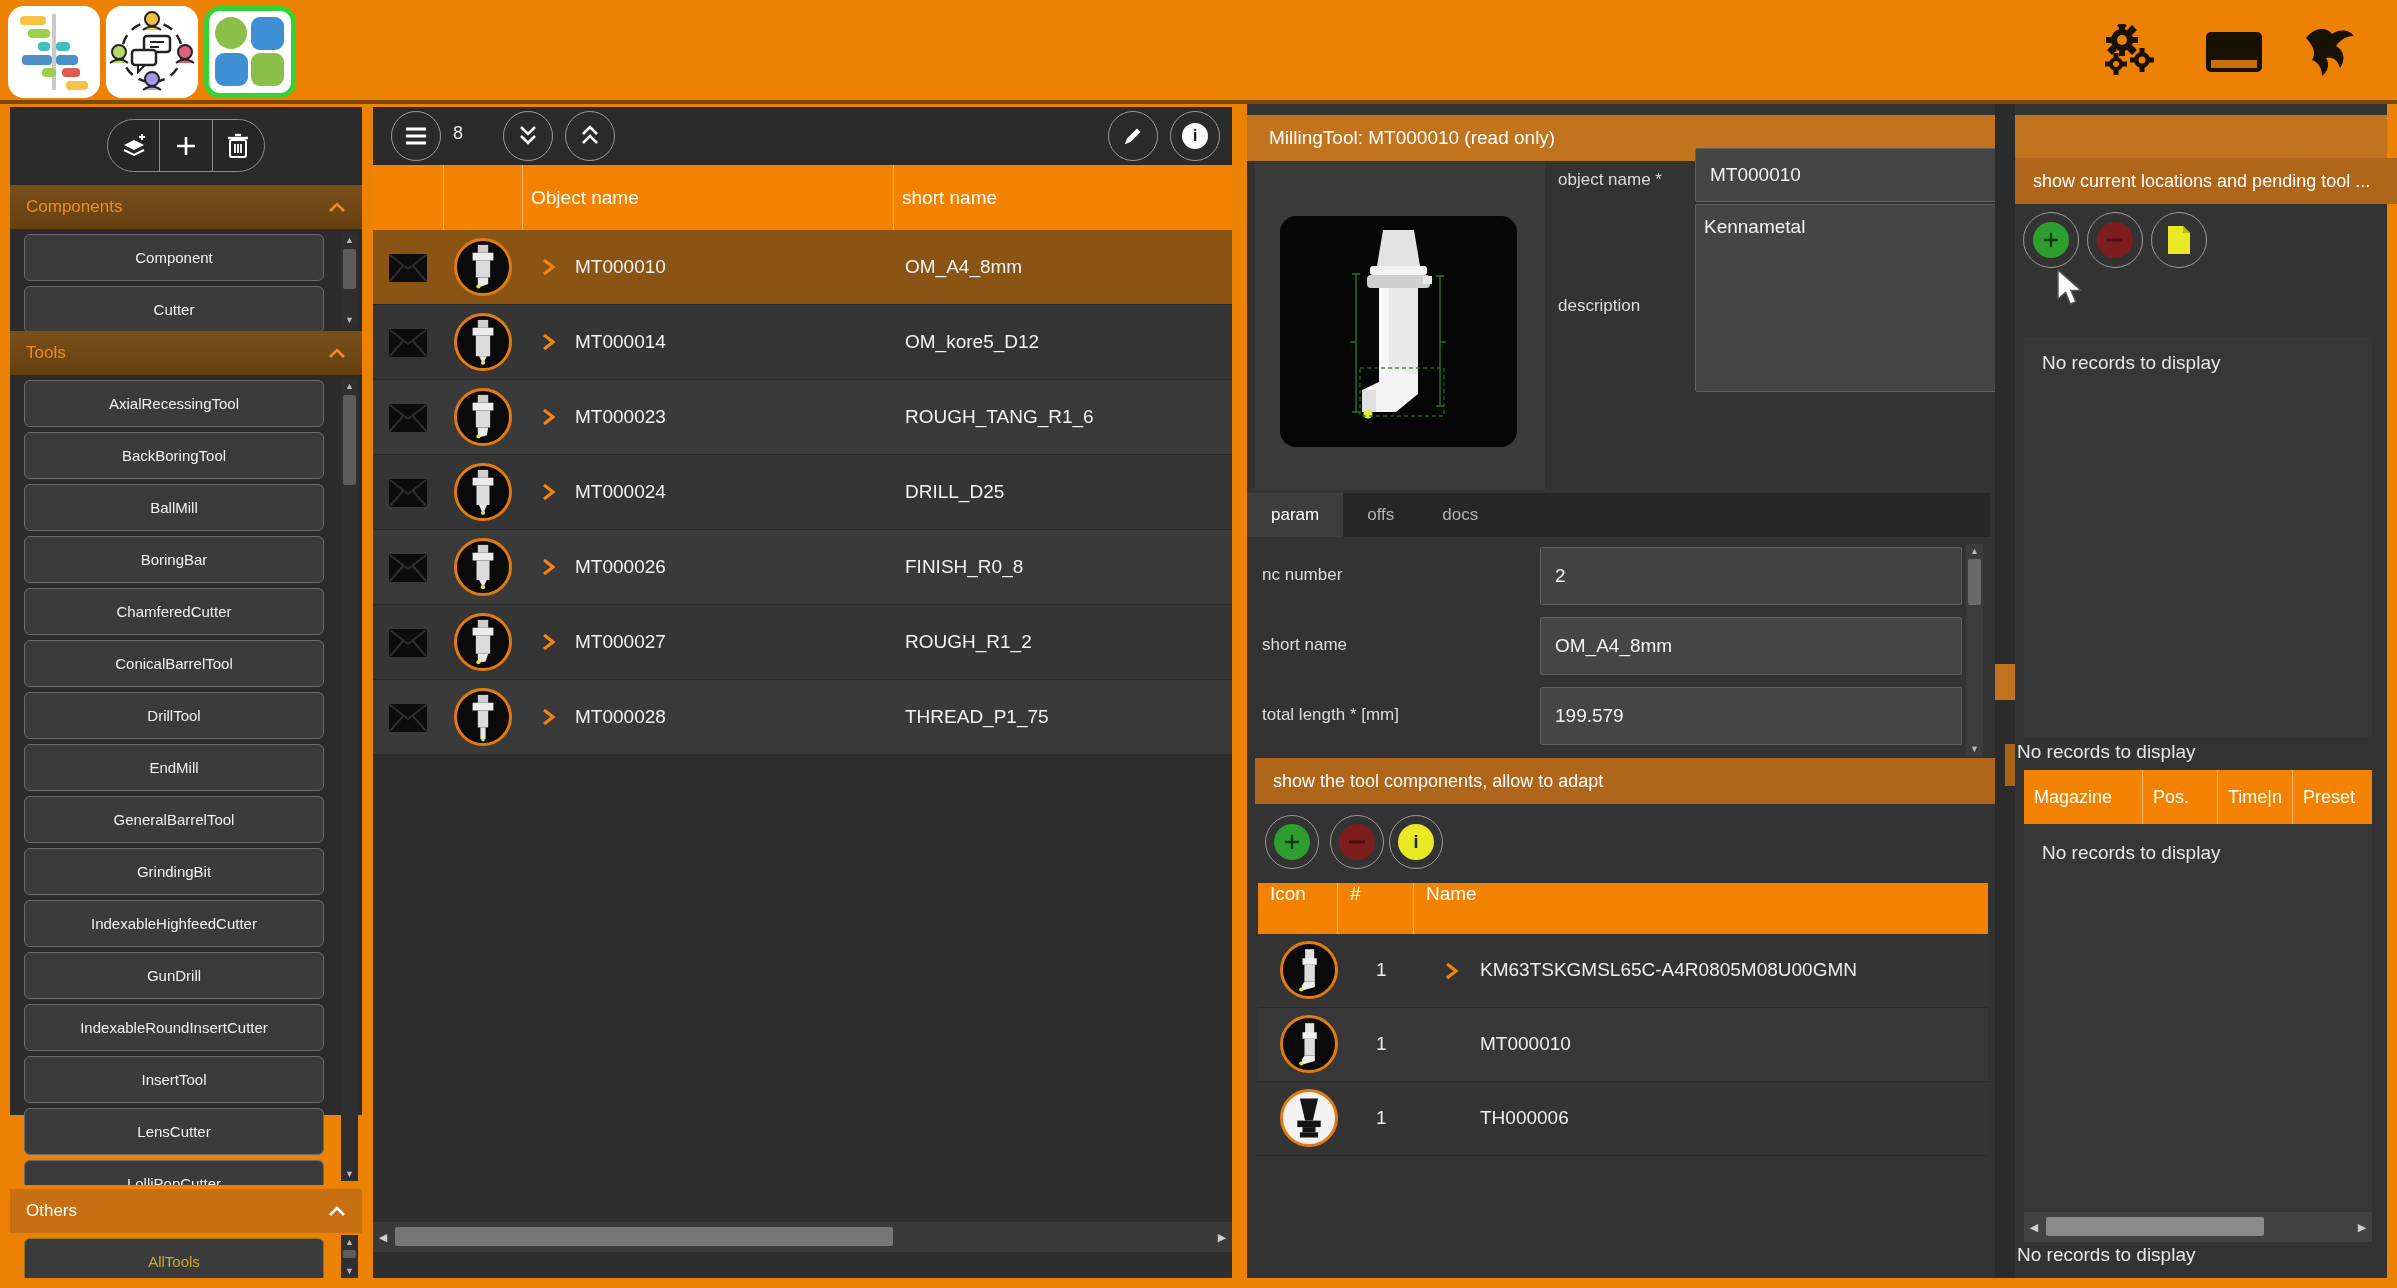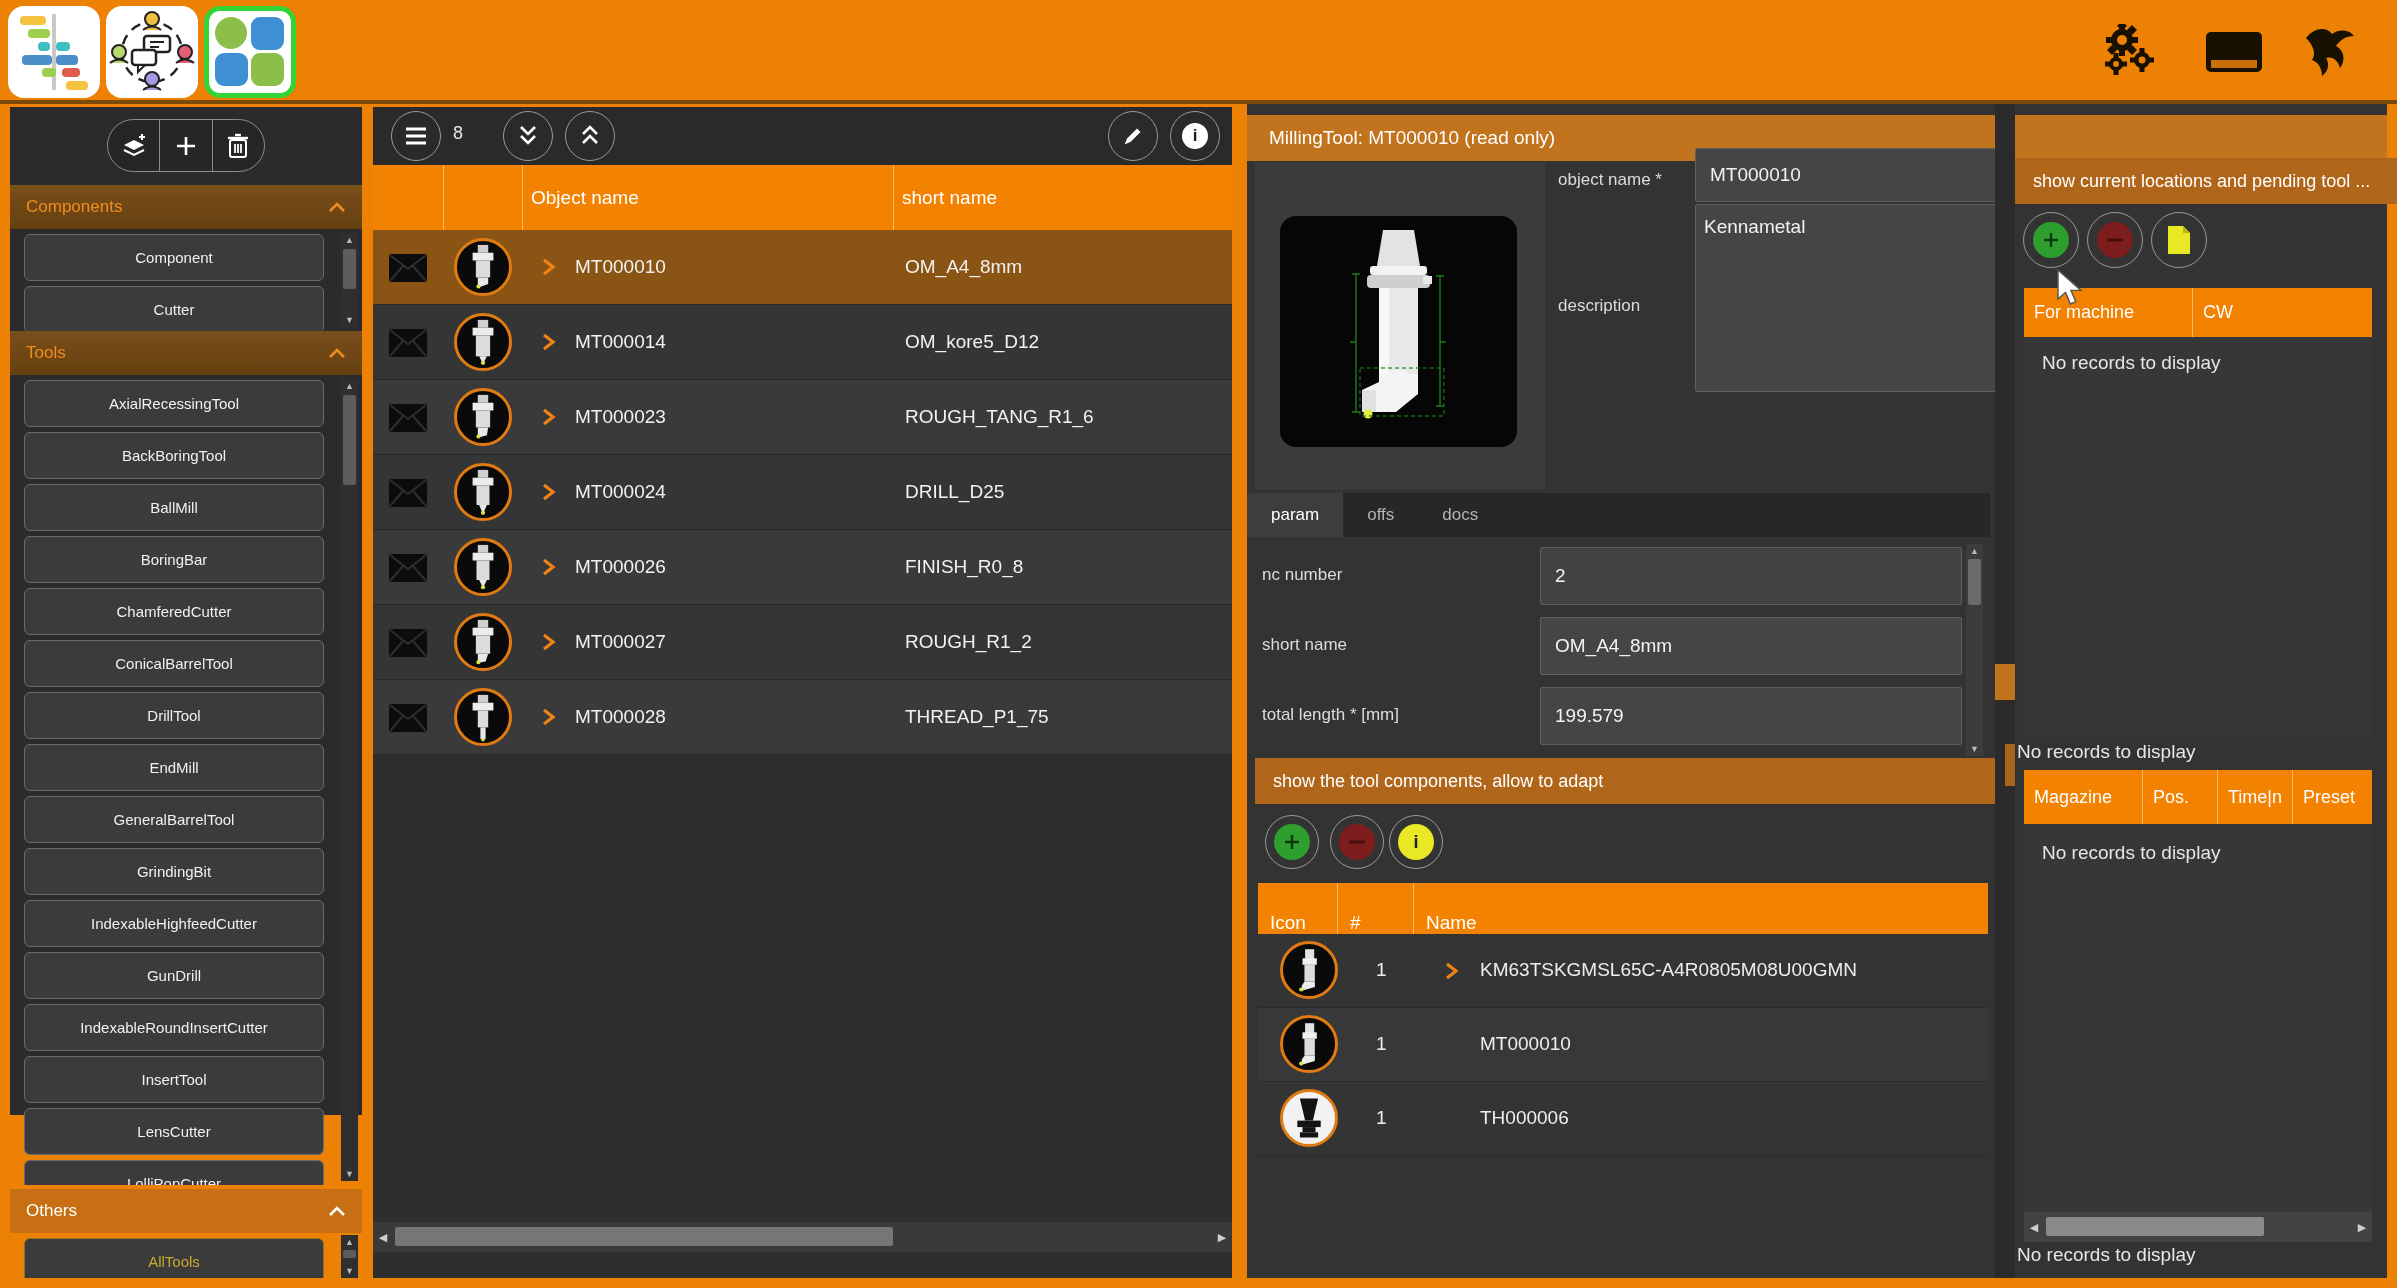--- a/index.html
+++ b/index.html
@@ -68,21 +68,21 @@
   textarea.fld-input { padding:10px 8px; resize:none; line-height:1.3; }
   #tabsbar { position:absolute; left:0; top:389px; width:743px; height:44px; background:#272727; display:flex; align-items:stretch; }
   .tab { padding:0 24px; display:flex; align-items:center; font-size:17px; color:#b3b3b3; }
   .tab.active { background:#3d3d3d; color:#fff; }
   .prow { position:absolute; left:0; width:743px; height:60px; }
   .prow .fld-label { left:15px; top:18px; }
   .prow .fld-input { left:293px; top:0; width:422px; height:58px; }
   .sec-hdr { position:absolute; background:#b0661a; color:#fff; font-size:18px; display:flex; align-items:center; padding:0 18px; }
   .mini-circle { width:36px; height:36px; border-radius:50%; display:flex; align-items:center; justify-content:center; }
   #comp-hdr-row { position:absolute; left:11px; top:779px; width:730px; height:51px; font-size:19px; }
-  #comp-hdr-row .col { height:100%; display:flex; align-items:flex-end; padding-left:12px; border-right:1px solid rgba(255,255,255,.45); }
+  #comp-hdr-row .col { height:100%; display:flex; align-items:flex-start; padding-left:12px; border-right:1px solid rgba(255,255,255,.45); }
   .crow { position:absolute; left:11px; width:730px; height:74px; border-bottom:1px solid #2b2b2b; background:#383838; }
   .crow:nth-child(even) { background:#343434; }
   .crow .tool-ic { left:22px; top:7px; width:58px; height:58px; }
   .crow .qty { position:absolute; left:118px; top:25px; color:#eee; font-size:19px; }
   .crow .cname { position:absolute; left:222px; top:25px; color:#eee; font-size:19px; white-space:nowrap; }
   #divider { position:absolute; left:748px; top:0; width:20px; height:1174px; background:#2b2b2b; }
   #divider .acc1 { position:absolute; left:0; top:560px; width:20px; height:36px; background:#c1731d; }
   #divider .acc2 { position:absolute; left:10px; top:640px; width:10px; height:42px; background:#a9651a; }
 
   
@@ -654,28 +654,20 @@
           </svg>
       </div>
     </div>
     <div class="circle-btn" style="left:904px; top:108px; width:56px; height:56px;">
       <svg width="26" height="32" viewBox="0 0 26 32">
         <path d="M2 2 h15 l7 7 v21 h-22 Z" fill="#e8e825"></path>
         <path d="M17 2 l0 7 l7 0" fill="#b8b80e"></path>
       </svg>
     </div>
 
-    <div class="loc-table-hdr orange-hdr" style="top:184px; display:flex;">
-      <div class="col" style="width:169px;">
-          <span>For machine</span>
-        </div>
-      <div class="col" style="flex:1; border-right:none;">
-          <span>CW</span>
-        </div>
-    </div>
     <div class="loc-body" style="top:233px; height:400px;">
       <span class="no-rec" style="left:18px; top:15px;">No records to display</span>
     </div>
 
     <span class="no-rec" style="left:770px; top:637px;">No records to display</span>
 
     <div class="loc-table-hdr orange-hdr" style="top:666px; height:54px; display:flex;">
       <div class="col" style="width:119px;">
           <span>Magazine</span>
         </div>

